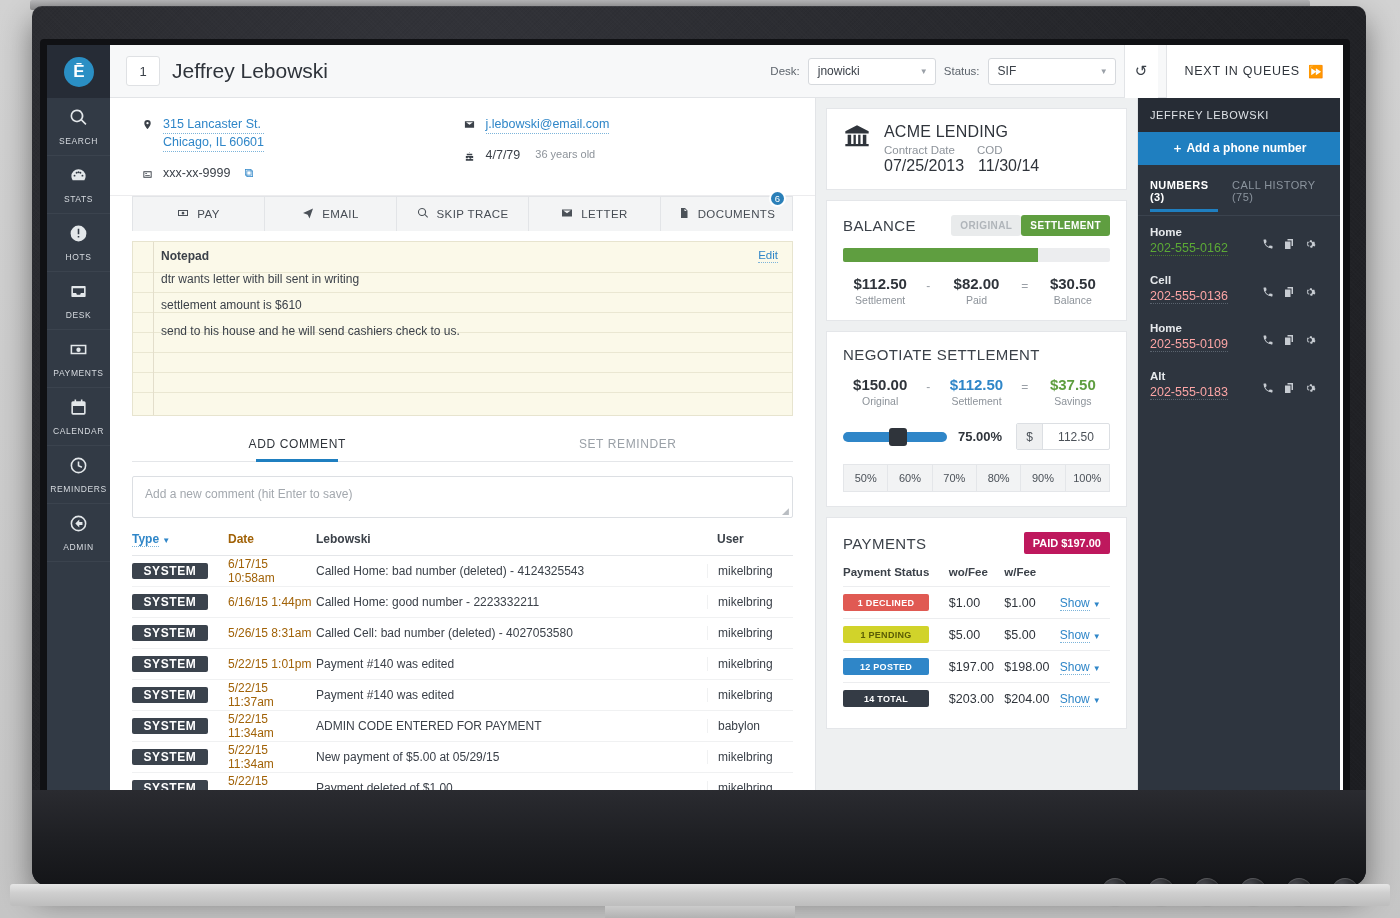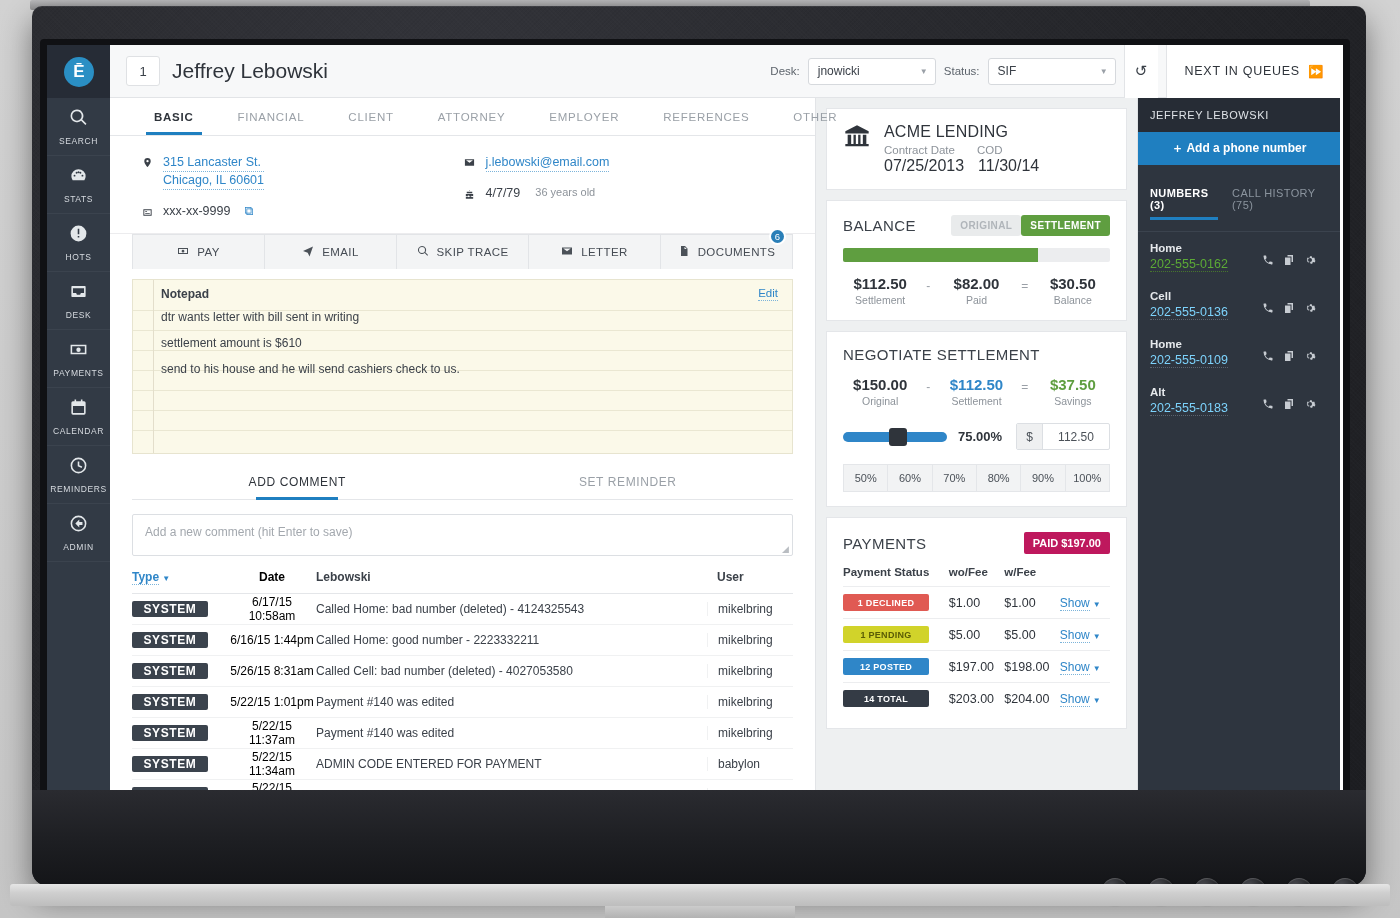--- a/index.html
+++ b/index.html
@@ -165,21 +165,21 @@
   .comment-box{
     margin:14px 22px 0 22px; height:42px; border:1px solid #dcdfe3; border-radius:2px;
     padding:10px 12px; font-size:12px; color:#a3a8ae; position:relative;
   }
   .comment-box .grip{ position:absolute; right:3px; bottom:1px; color:#b9bdc2; font-size:9px;}
 
   .act-table{ margin:14px 22px 0 22px; font-size:12px; }
   .act-head{ display:flex; padding:0 0 9px 0; border-bottom:1px solid #e4e6e9; color:#3b4149; font-weight:700;}
   .act-row{ display:flex; align-items:center; height:31px; border-bottom:1px solid #f0f1f2; }
   .col-type{ width:96px; flex:0 0 96px; }
-  .col-date{ width:88px; flex:0 0 88px; color:#000000;text-align:center;}
+  .col-date{ width:88px; flex:0 0 88px; color:#a16207;}
   .col-act{ flex:1; color:#3b4149; padding-right:10px;}
   .col-user{ width:86px; flex:0 0 86px; color:#3b4149; border-left:1px solid #f0f1f2; padding-left:10px;}
   .act-head .col-user{ border-left:none; }
   .type-pill{
     display:inline-flex; align-items:center; justify-content:center; width:76px; height:16px;
     background:#3b434d; color:#fff; font-size:12px; font-weight:700; letter-spacing:.6px; border-radius:2px;
   }
   .sort-link{ color:#2f86c8; border-bottom:1px dotted #7cb4da;}
   .sort-caret{ color:#2f86c8; font-size:8px; margin-left:3px;}
 
@@ -227,28 +227,28 @@
   .st-pill{ display:inline-flex; align-items:center; justify-content:center; width:86px; height:17px;
             border-radius:2px; font-size:9px; font-weight:700; color:#fff; letter-spacing:.3px;}
   .st-declined{ background:#e05a53;} .st-pending{ background:#d1d32a; color:#5a5c05;}
   .st-posted{ background:#2f86c8;} .st-total{ background:#343b45;}
   .show-link{ color:#2f86c8; border-bottom:1px dotted #7cb4da; font-size:12px;}
 
   
   .panel-phone{ width:202px; flex:0 0 202px; background:#2e353f; color:#e6e9ec; display:flex; flex-direction:column;}
   .ph-title{ font-size:11px; letter-spacing:.6px; padding:11px 12px; color:#dfe3e7; background:#262c35;}
   .ph-add{ background:#1f7fc0; color:#fff; font-size:12px; font-weight:700; text-align:center; padding:8px 0;}
-  .ph-tabs{ display:flex; border-bottom:1px solid #3b434e; padding:12px 12px; gap:14px;}
+  .ph-tabs{ display:flex; border-bottom:1px solid #3b434e; padding:4px 12px; gap:14px;}
   .ph-tab{ font-size:11px; letter-spacing:.4px; padding:10px 0 8px 0; color:#8b949e; position:relative;}
   .ph-tab.active{ color:#fff; font-weight:700;}
   .ph-tab.active:after{ content:""; position:absolute; left:0; right:0; bottom:-1px; height:3px; background:#1f7fc0;}
   .ph-item{ padding:10px 24px 8px 12px; display:flex; align-items:flex-end; }
   .ph-left{ flex:1; }
   .ph-type{ font-size:11.5px; color:#e6e9ec; font-weight:700;}
-  .ph-num{ font-size:12.5px; color:#7dd3fc; border-bottom:1px dotted #5a636e; margin-top:2px; display:inline-block;}
+  .ph-num{ font-size:12.5px; color:#fca5a5; border-bottom:1px dotted #5a636e; margin-top:2px; display:inline-block;}
   .ph-num.green{ color:#5caa36; border-bottom-color:#47762d;}
   .ph-acts{ display:flex; gap:9px; padding-bottom:2px;}
   .ph-acts svg{ width:12px; height:12px; fill:#c7ccd2;}
 </style>
 </head>
 <body>
 
 <div id="root">
 
   <div class="monitor-stand-top"></div>
@@ -339,43 +339,20 @@
               <span>NEXT IN QUEUES</span>
               <span>⏩</span>
             </div>
           </div>
         </div>
 
         <div class="main-row">
 
           <div class="panel-main">
 
-            <div class="tabs">
-              <div class="tab active">
-                  <span>BASIC</span>
-                </div>
-              <div class="tab">
-                  <span>FINANCIAL</span>
-                </div>
-              <div class="tab">
-                  <span>CLIENT</span>
-                </div>
-              <div class="tab">
-                  <span>ATTORNEY</span>
-                </div>
-              <div class="tab">
-                  <span>EMPLOYER</span>
-                </div>
-              <div class="tab">
-                  <span>REFERENCES</span>
-                </div>
-              <div class="tab">
-                  <span>OTHER</span>
-                </div>
-            </div>
 
             <div class="contact">
               <div class="contact-grid">
                 <div class="contact-col">
                   <div class="c-line">
                     <span class="c-ico">
                         <svg viewBox="0 0 24 24">
                           <path d="M12 2a7 7 0 00-7 7c0 5 7 13 7 13s7-8 7-13a7 7 0 00-7-7zm0 9.5A2.5 2.5 0 1112 6.5a2.5 2.5 0 010 5z"></path>
                         </svg>
                       </span>

